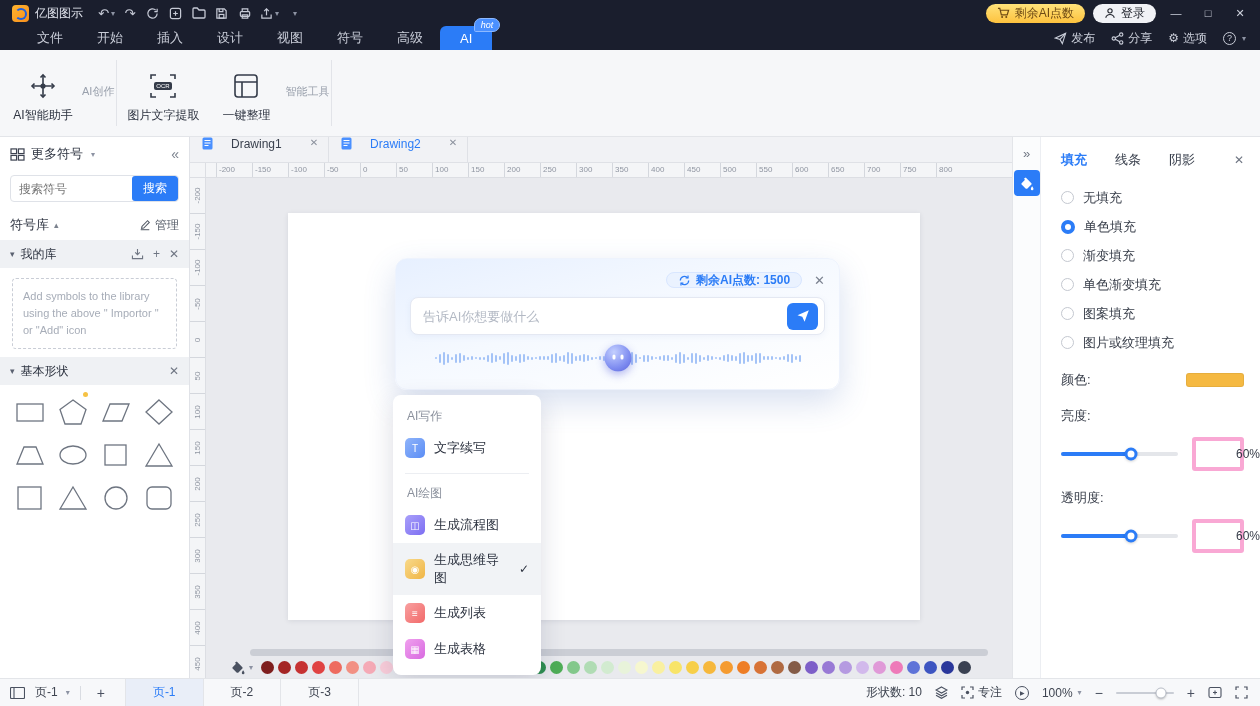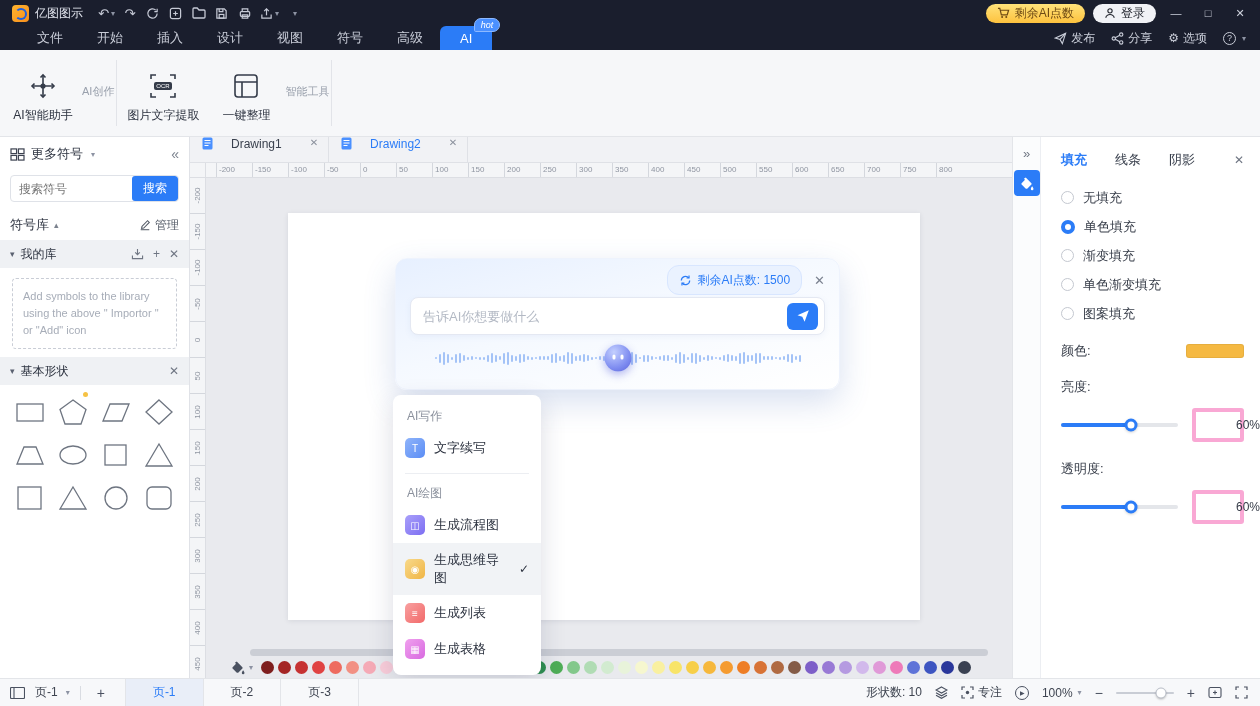--- a/index.html
+++ b/index.html
@@ -78,21 +78,21 @@
 .v-ruler { position:absolute; top:15px; left:0; bottom:0; width:16px; background:#f4f5f7; border-right:1px solid #dcdee3; display:flex; flex-direction:column; color:#9096a2; overflow:hidden; z-index:1;
   background-image:repeating-linear-gradient(to bottom,transparent 0,transparent 35px,#d4d7dd 35px,#d4d7dd 36px); }
 .v-ruler span { flex:0 0 36px; height:36px; font-size:8px; line-height:36px; text-align:center; transform:rotate(-90deg); }
 .page { position:absolute; left:98px; top:50px; width:632px; height:407px; background:#fff; box-shadow:0 1px 5px rgba(40,50,70,.10); }
 
 
 .ai-dialog { position:absolute; left:205px; top:95px; width:445px; height:132px; border-radius:12px;
   background:linear-gradient(165deg,#e7f0ff 0%,#f5f9ff 45%,#ffffff 100%);
   box-shadow:0 12px 32px rgba(60,100,180,.20); border:1px solid #eef3fd; padding:9px 14px 6px; z-index:5; }
 .ai-dialog-top { display:flex; justify-content:flex-end; align-items:center; gap:12px; height:24px; }
-.points-badge { display:flex; align-items:center; gap:5px; color:#2b7cf7; background:#eaf2ff; border:1px solid #d8e6ff; border-radius:12px; height:30px; padding:0 11px; font-size:12px; font-weight:normal; }
+.points-badge { display:flex; align-items:center; gap:5px; color:#2b7cf7; background:#eaf2ff; border:1px solid #d8e6ff; border-radius:12px; height:16px; padding:0 11px; font-size:12px; font-weight:bold; }
 .ai-close { color:#7b8290; font-size:13px; }
 .ai-input-row { margin-top:5px; height:38px; background:#fff; border:1px solid #e4e8f2; border-radius:8px; display:flex; align-items:center; padding:0 6px 0 12px; box-shadow:0 2px 6px rgba(100,130,190,.08); }
 .ai-input-row input { flex:1; min-width:0; border:0; outline:0; font-size:13px; color:#333; background:transparent; }
 .ai-input-row input::placeholder { color:#b3b9c4; }
 .send-btn { width:31px; height:27px; border-radius:6px; background:#2b7cf7; display:flex; align-items:center; justify-content:center; margin-left:8px; }
 .wave-row { margin-top:9px; height:28px; position:relative; display:flex; align-items:center; justify-content:center; gap:2px; padding:0 24px; }
 .wave-bar { width:2px; border-radius:1px; background:#a4c3f7; flex:0 0 2px; }
 .robot { position:absolute; left:50%; top:50%; transform:translate(-50%,-50%); width:27px; height:27px; border-radius:50%;
   background:radial-gradient(circle at 35% 28%,#c3cfff,#7d8bf0 62%,#5a63d8); box-shadow:0 3px 8px rgba(90,100,220,.45); }
 .robot::before { content:""; position:absolute; top:10px; left:8px; width:3px; height:5px; border-radius:2px; background:#fff; box-shadow:8px 0 0 #fff; }
@@ -755,20 +755,24 @@
             <span>渐变填充</span>
           </div>
           <div class="fill-opt">
             <span class="radio"></span>
             <span>单色渐变填充</span>
           </div>
           <div class="fill-opt">
             <span class="radio"></span>
             <span>图案填充</span>
           </div>
+          <div class="fill-opt">
+            <span class="radio"></span>
+            <span>图片或纹理填充</span>
+          </div>
         </div>
       <div class="color-row">
         <span>颜色:</span>
         <span class="swatch" style="background: rgb(245, 185, 66);"></span>
       </div>
       <div class="ctl-label">亮度:</div>
       <div class="ctl-row">
         <div class="slider">
           <div class="fillbar" style="width: 60%;"></div>
           <div class="knob" style="left: 60%;"></div>

